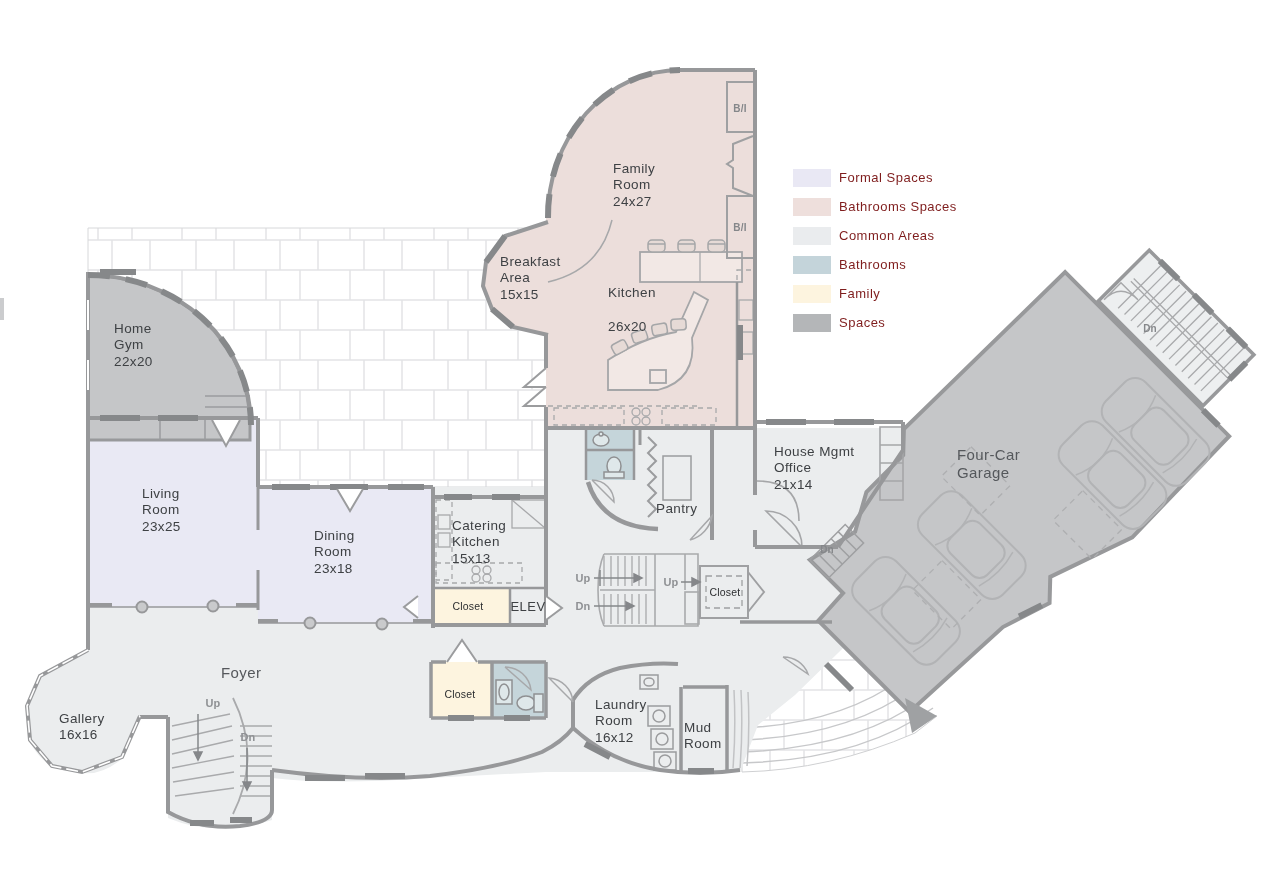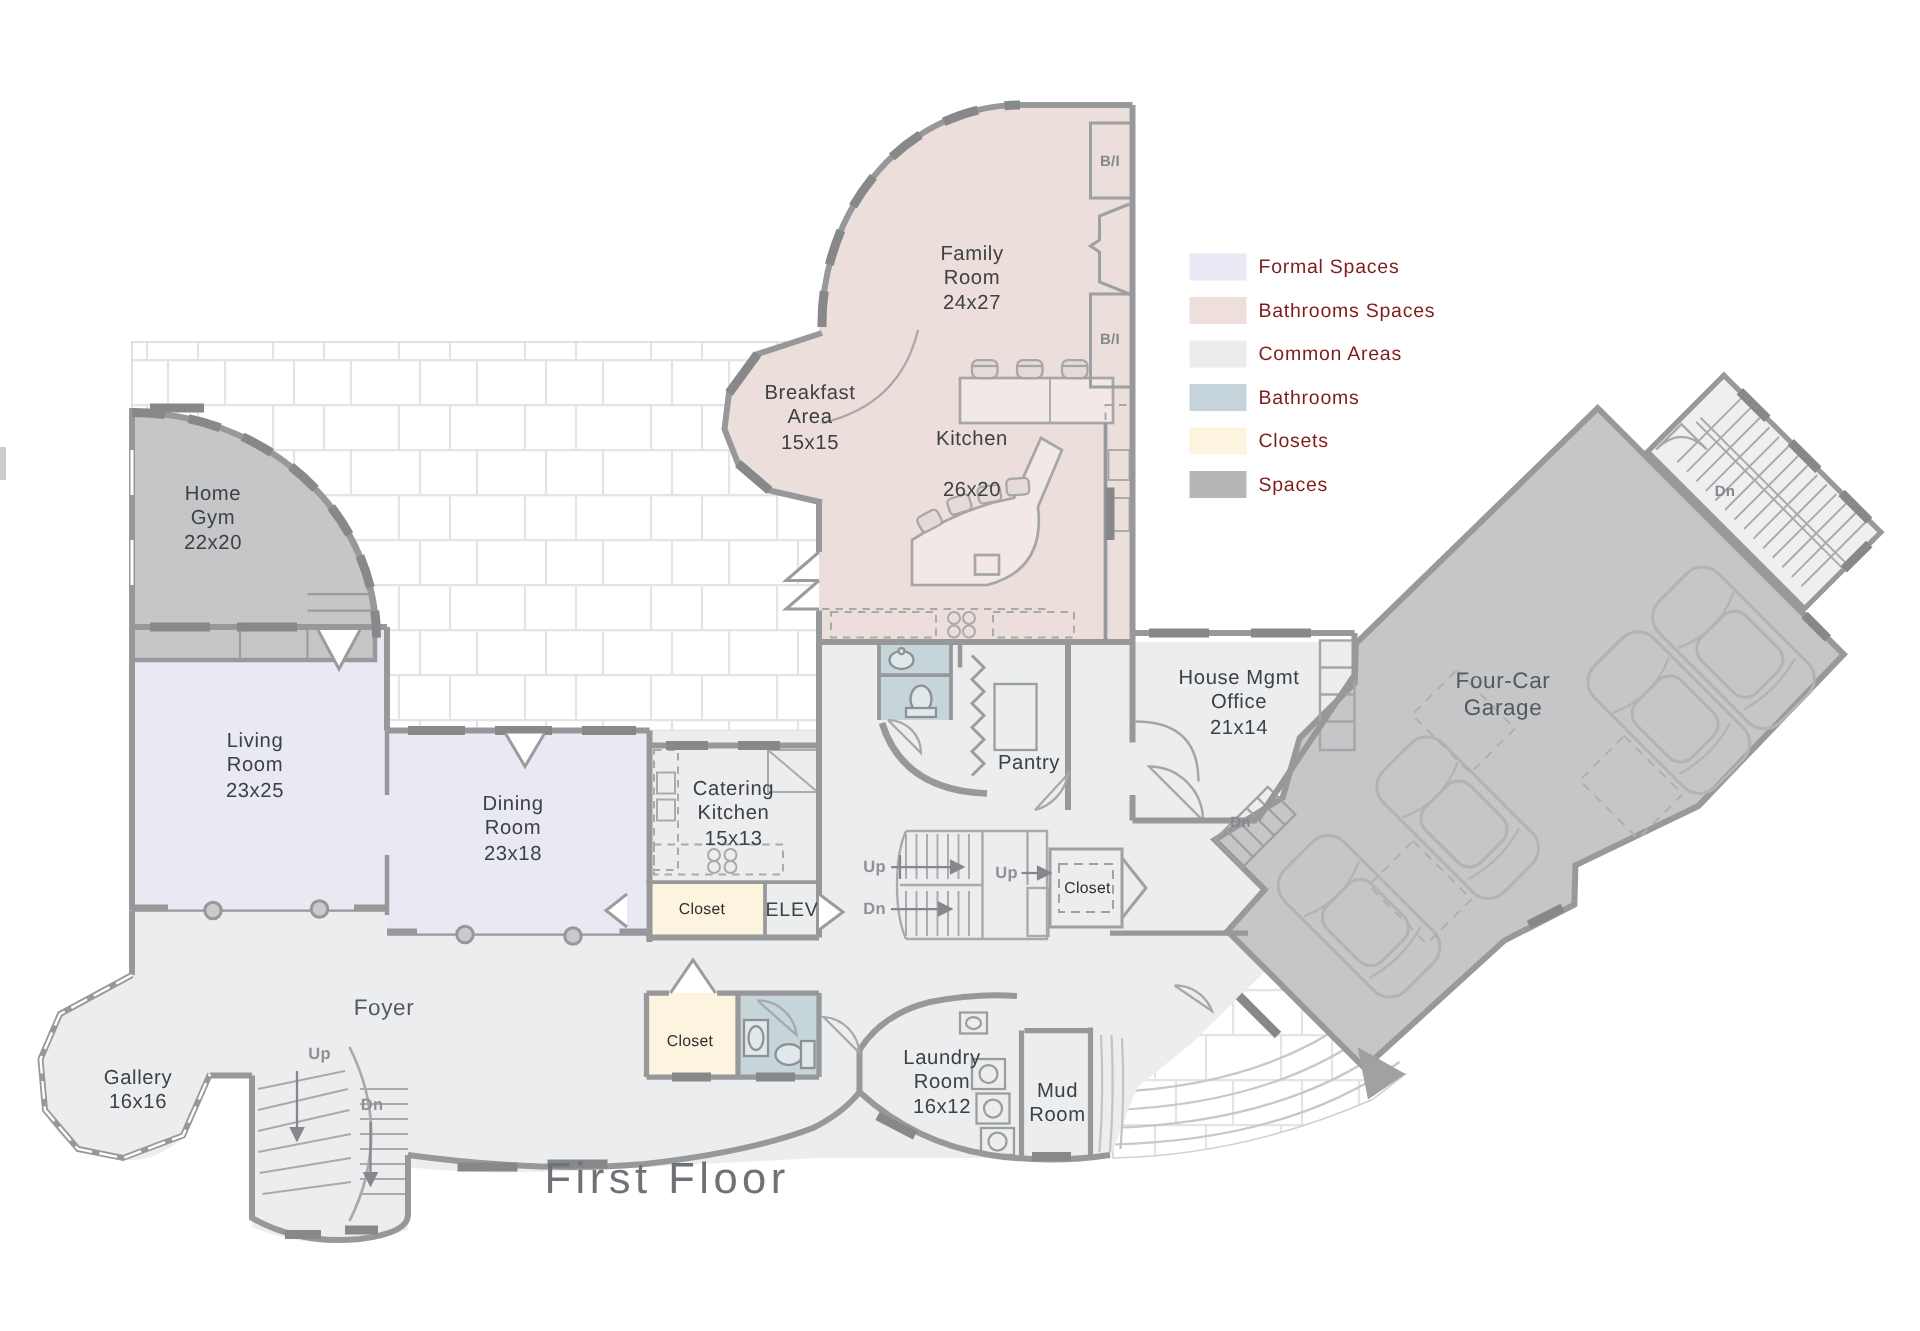--- a/index.html
+++ b/index.html
@@ -1,19 +1,19 @@
 <!DOCTYPE html>
 <html><head>
 <meta charset="utf-8">
 <style>
   html,body{margin:0;padding:0;background:#ffffff;}
   #stage{position:relative;width:1280px;height:887px;background:#ffffff;overflow:hidden;
          font-family:"Liberation Sans", sans-serif;}
   #plan-svg{position:absolute;left:0;top:0;}
-  .lbl{position:absolute;transform:translate(-50%,-50%);text-align:center;
+  .lbl{position:absolute;transform:translate(-50%,-50%);
        color:#3e4144;font-size:13.5px;line-height:1.22;letter-spacing:.4px;}
   .lbl .dims{display:block;}
   .lbl.big{font-size:15px;color:#55585c;}
   .sm{position:absolute;transform:translate(-50%,-50%);font-size:10.5px;font-weight:normal;
       color:#2c2e30;letter-spacing:.2px;white-space:nowrap;}
   .gray{position:absolute;transform:translate(-50%,-50%);font-size:11px;color:#8f9194;
         font-weight:bold;letter-spacing:.2px;white-space:nowrap;}
   .gray.t{font-size:10px;font-weight:bold;color:#85878a;}
   #title{position:absolute;left:363px;top:770px;font-size:29px;color:#6e7277;
          letter-spacing:3px;white-space:nowrap;}
@@ -411,23 +411,22 @@
   <div class="leg-row">
     <div class="leg-swatch" style="background-color: rgb(234, 236, 238);"></div>
     <div class="leg-label">Common Areas</div>
   </div>
   <div class="leg-row">
     <div class="leg-swatch" style="background-color: rgb(196, 212, 218);"></div>
     <div class="leg-label">Bathrooms</div>
   </div>
   <div class="leg-row">
     <div class="leg-swatch" style="background-color: rgb(253, 244, 223);"></div>
-    <div class="leg-label">Closets</div>
+    <div class="leg-label">Family</div>
   </div>
   <div class="leg-row">
     <div class="leg-swatch" style="background-color: rgb(180, 182, 184);"></div>
     <div class="leg-label">Spaces</div>
   </div>
 </div>
 
-<div id="title">First Floor</div>
 
 </div>
 
 </body></html>

